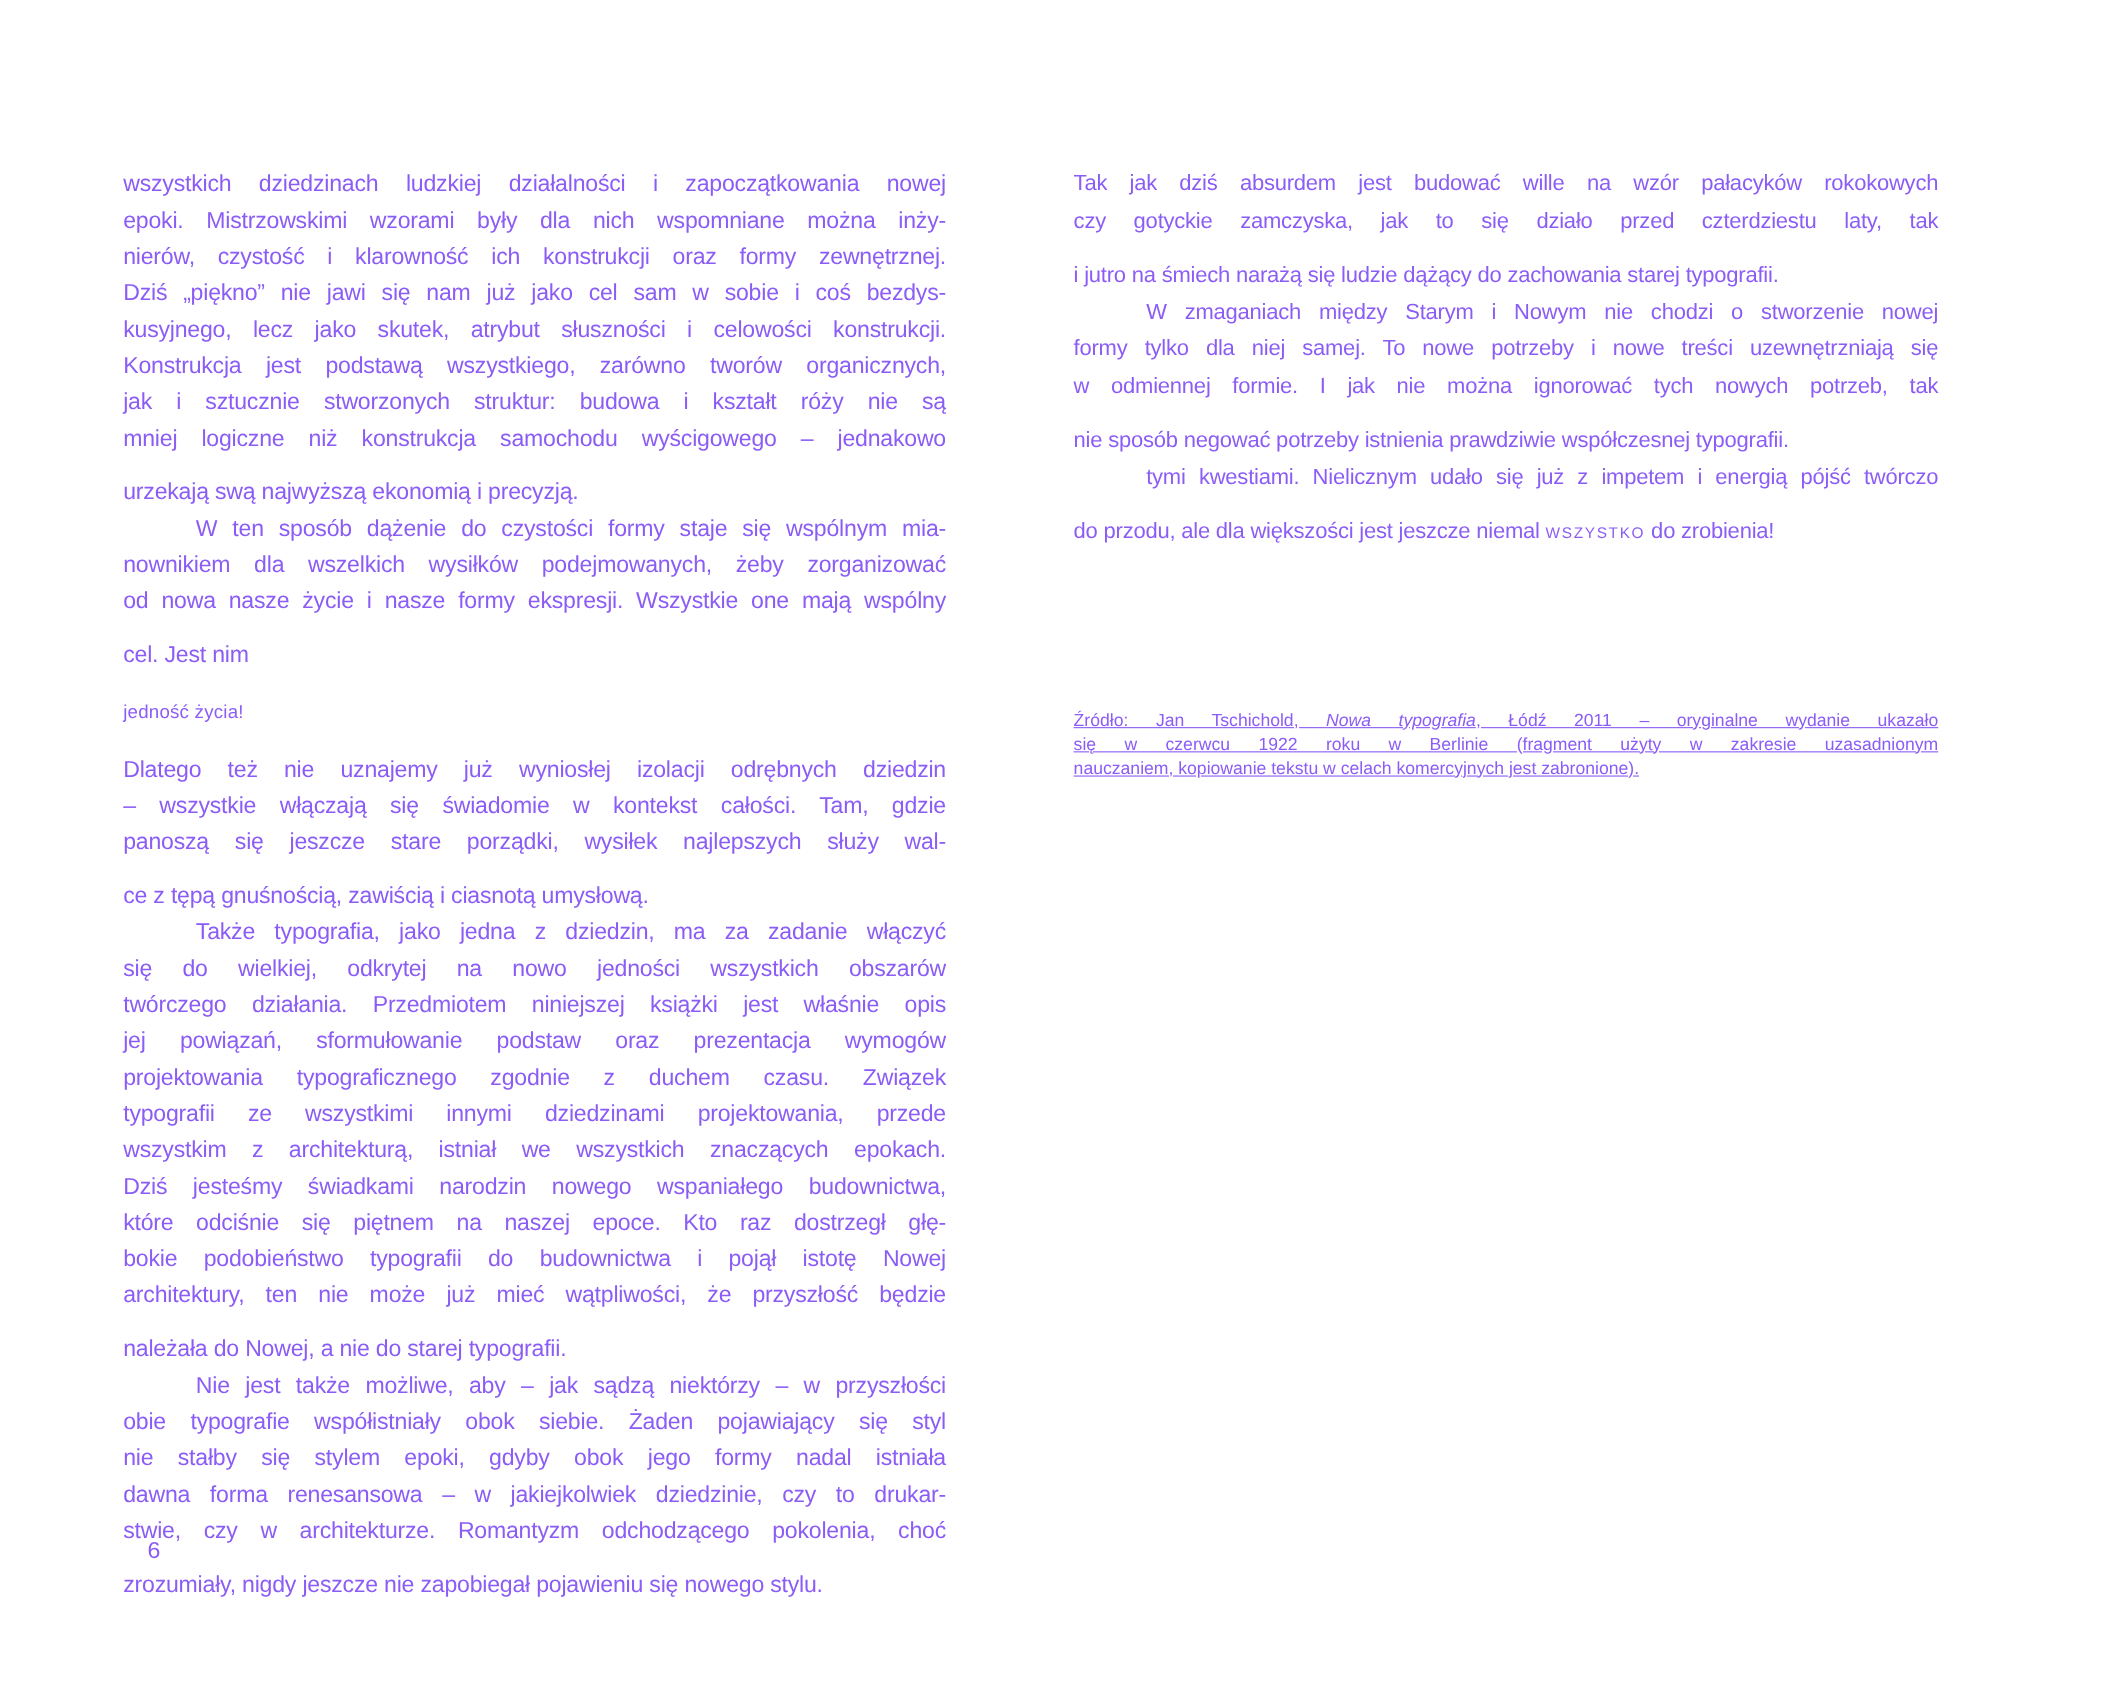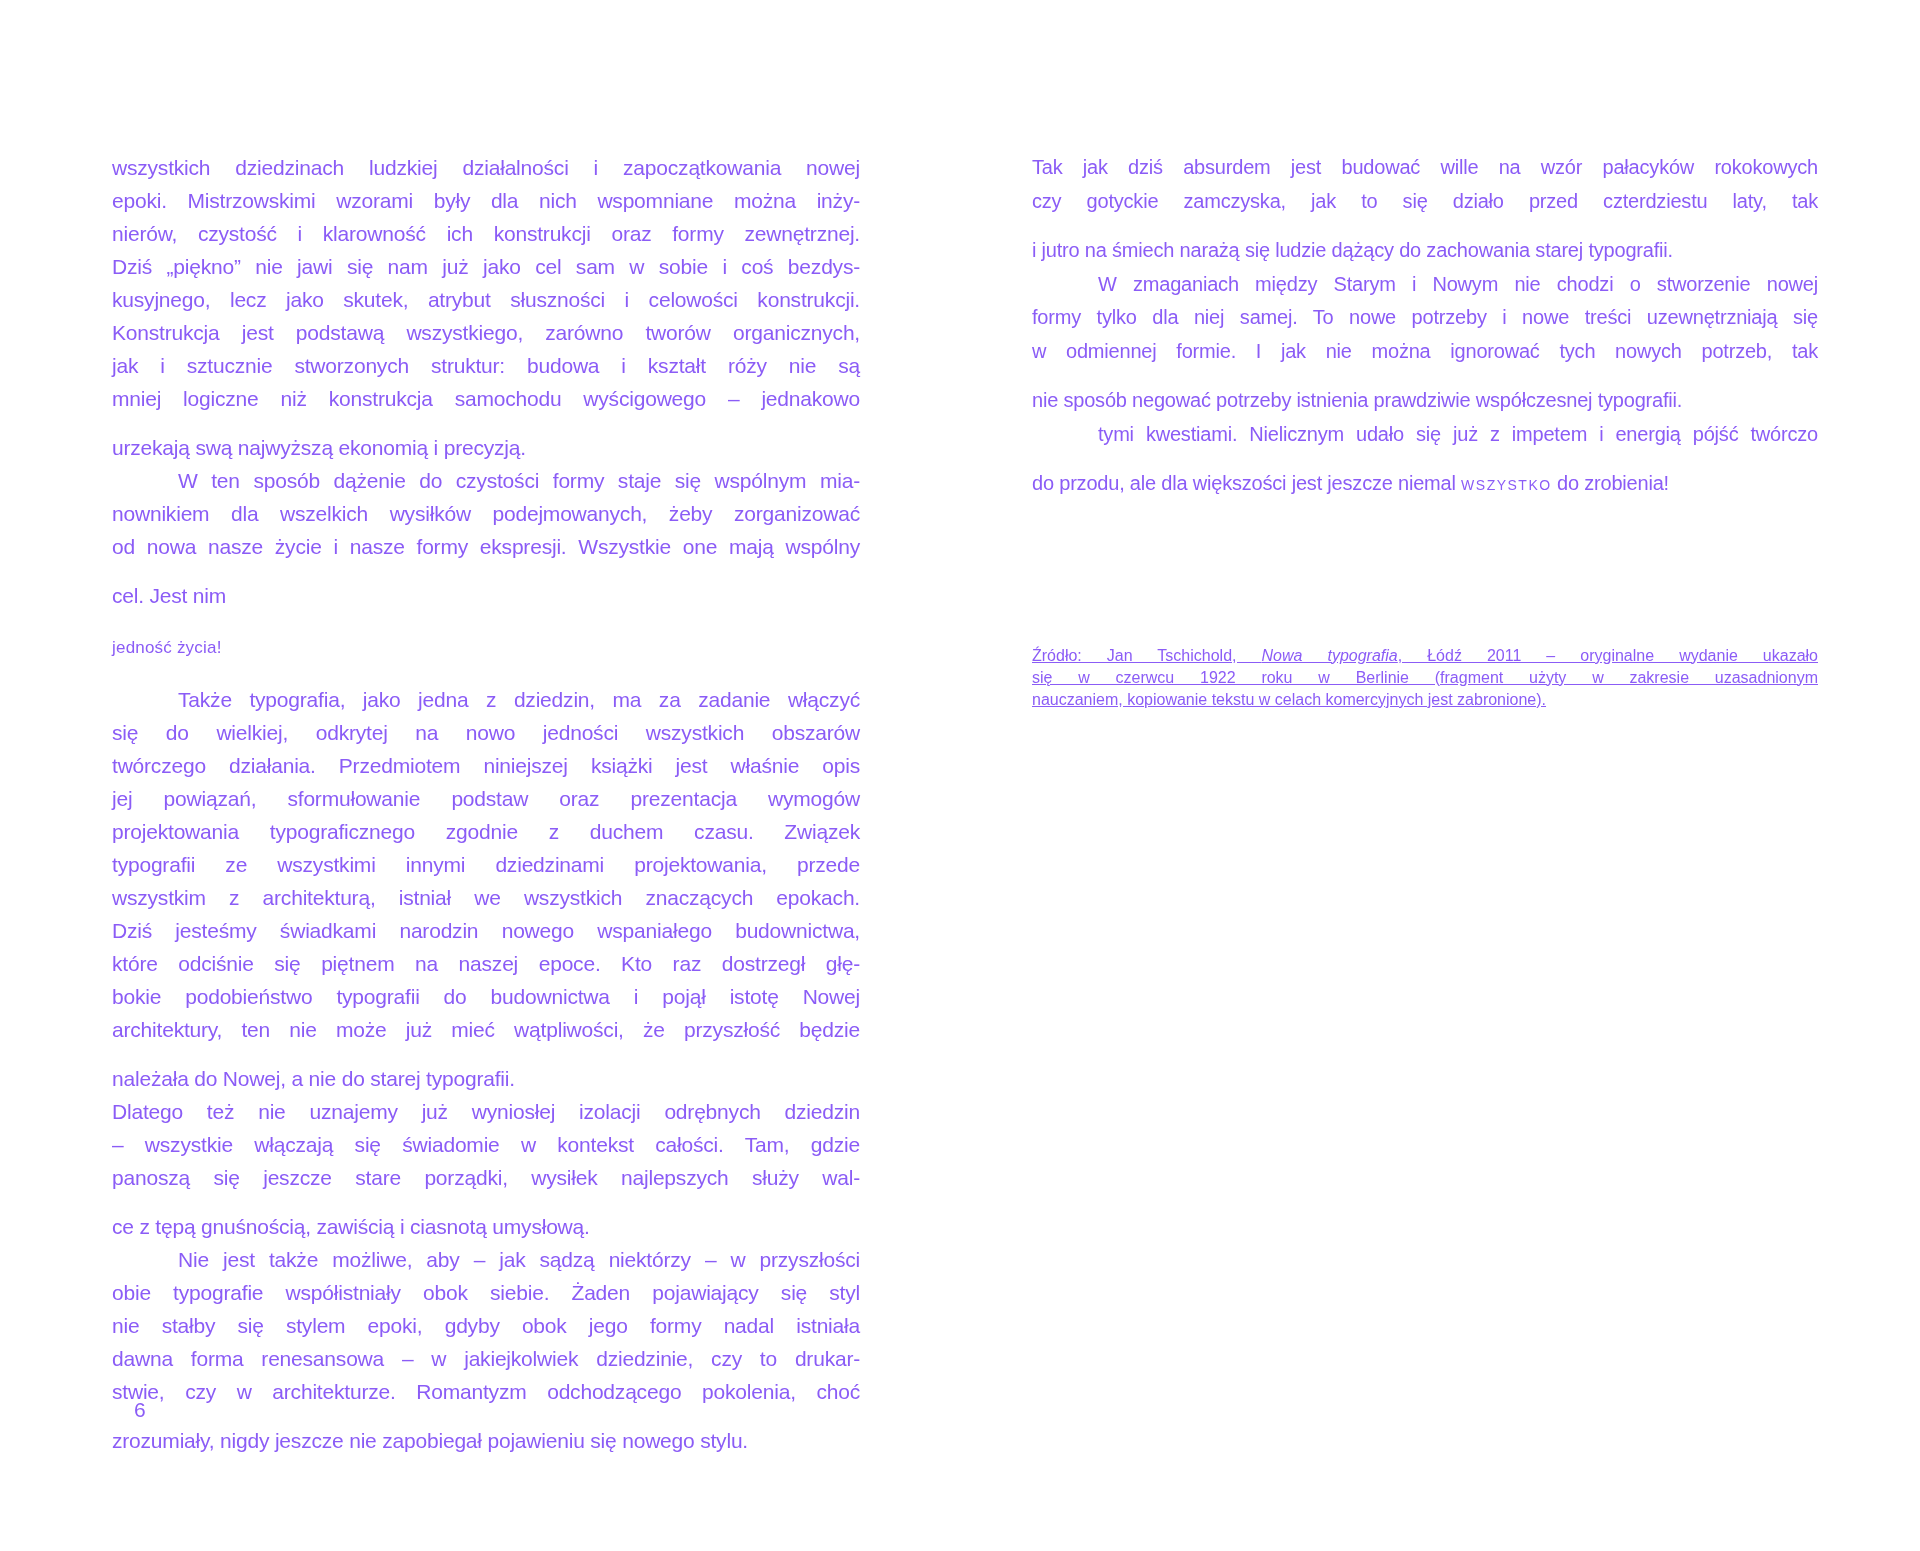--- a/index.html
+++ b/index.html
@@ -20,21 +20,21 @@
     top: 151px;
   }
   .col-left {
     left: 112px;
     width: 748px;
     font-size: 21px;
     line-height: 33px;
     letter-spacing: -0.2px;
   }
   .col-right {
-    left: 1032px;
+    left: 976px;
     width: 786px;
     font-size: 20px;
     line-height: 33.5px;
     letter-spacing: -0.2px;
   }
   .para .ln {
     text-align: justify;
     text-align-last: justify;
     white-space: normal;
   }
@@ -94,39 +94,39 @@
         <div class="ln">mniej logiczne niż konstrukcja samochodu wyścigowego – jednakowo</div>
         <div class="ln ln-last">urzekają swą najwyższą ekonomią i precyzją.</div>
       </div>
     <div class="para indent">
         <div class="ln">W ten sposób dążenie do czystości formy staje się wspólnym mia-</div>
         <div class="ln">nownikiem dla wszelkich wysiłków podejmowanych, żeby zorganizować</div>
         <div class="ln">od nowa nasze życie i nasze formy ekspresji. Wszystkie one mają wspólny</div>
         <div class="ln ln-last">cel. Jest nim</div>
       </div>
     <div class="heading">jedność życia!</div>
+    <div class="para">
+        <div class="ln">Dlatego też nie uznajemy już wyniosłej izolacji odrębnych dziedzin</div>
+        <div class="ln">– wszystkie włączają się świadomie w kontekst całości. Tam, gdzie</div>
+        <div class="ln">panoszą się jeszcze stare porządki, wysiłek najlepszych służy wal-</div>
+        <div class="ln ln-last">ce z tępą gnuśnością, zawiścią i ciasnotą umysłową.</div>
+      </div>
     <div class="para indent">
         <div class="ln">Także typografia, jako jedna z dziedzin, ma za zadanie włączyć</div>
         <div class="ln">się do wielkiej, odkrytej na nowo jedności wszystkich obszarów</div>
         <div class="ln">twórczego działania. Przedmiotem niniejszej książki jest właśnie opis</div>
         <div class="ln">jej powiązań, sformułowanie podstaw oraz prezentacja wymogów</div>
         <div class="ln">projektowania typograficznego zgodnie z duchem czasu. Związek</div>
         <div class="ln">typografii ze wszystkimi innymi dziedzinami projektowania, przede</div>
         <div class="ln">wszystkim z architekturą, istniał we wszystkich znaczących epokach.</div>
         <div class="ln">Dziś jesteśmy świadkami narodzin nowego wspaniałego budownictwa,</div>
         <div class="ln">które odciśnie się piętnem na naszej epoce. Kto raz dostrzegł głę-</div>
         <div class="ln">bokie podobieństwo typografii do budownictwa i pojął istotę Nowej</div>
         <div class="ln">architektury, ten nie może już mieć wątpliwości, że przyszłość będzie</div>
         <div class="ln ln-last">należała do Nowej, a nie do starej typografii.</div>
-      </div>
-    <div class="para">
-        <div class="ln">Dlatego też nie uznajemy już wyniosłej izolacji odrębnych dziedzin</div>
-        <div class="ln">– wszystkie włączają się świadomie w kontekst całości. Tam, gdzie</div>
-        <div class="ln">panoszą się jeszcze stare porządki, wysiłek najlepszych służy wal-</div>
-        <div class="ln ln-last">ce z tępą gnuśnością, zawiścią i ciasnotą umysłową.</div>
       </div>
     <div class="para indent">
         <div class="ln">Nie jest także możliwe, aby – jak sądzą niektórzy – w przyszłości</div>
         <div class="ln">obie typografie współistniały obok siebie. Żaden pojawiający się styl</div>
         <div class="ln">nie stałby się stylem epoki, gdyby obok jego formy nadal istniała</div>
         <div class="ln">dawna forma renesansowa – w jakiejkolwiek dziedzinie, czy to drukar-</div>
         <div class="ln">stwie, czy w architekturze. Romantyzm odchodzącego pokolenia, choć</div>
         <div class="ln ln-last">zrozumiały, nigdy jeszcze nie zapobiegał pojawieniu się nowego stylu.</div>
       </div>
   </div>

